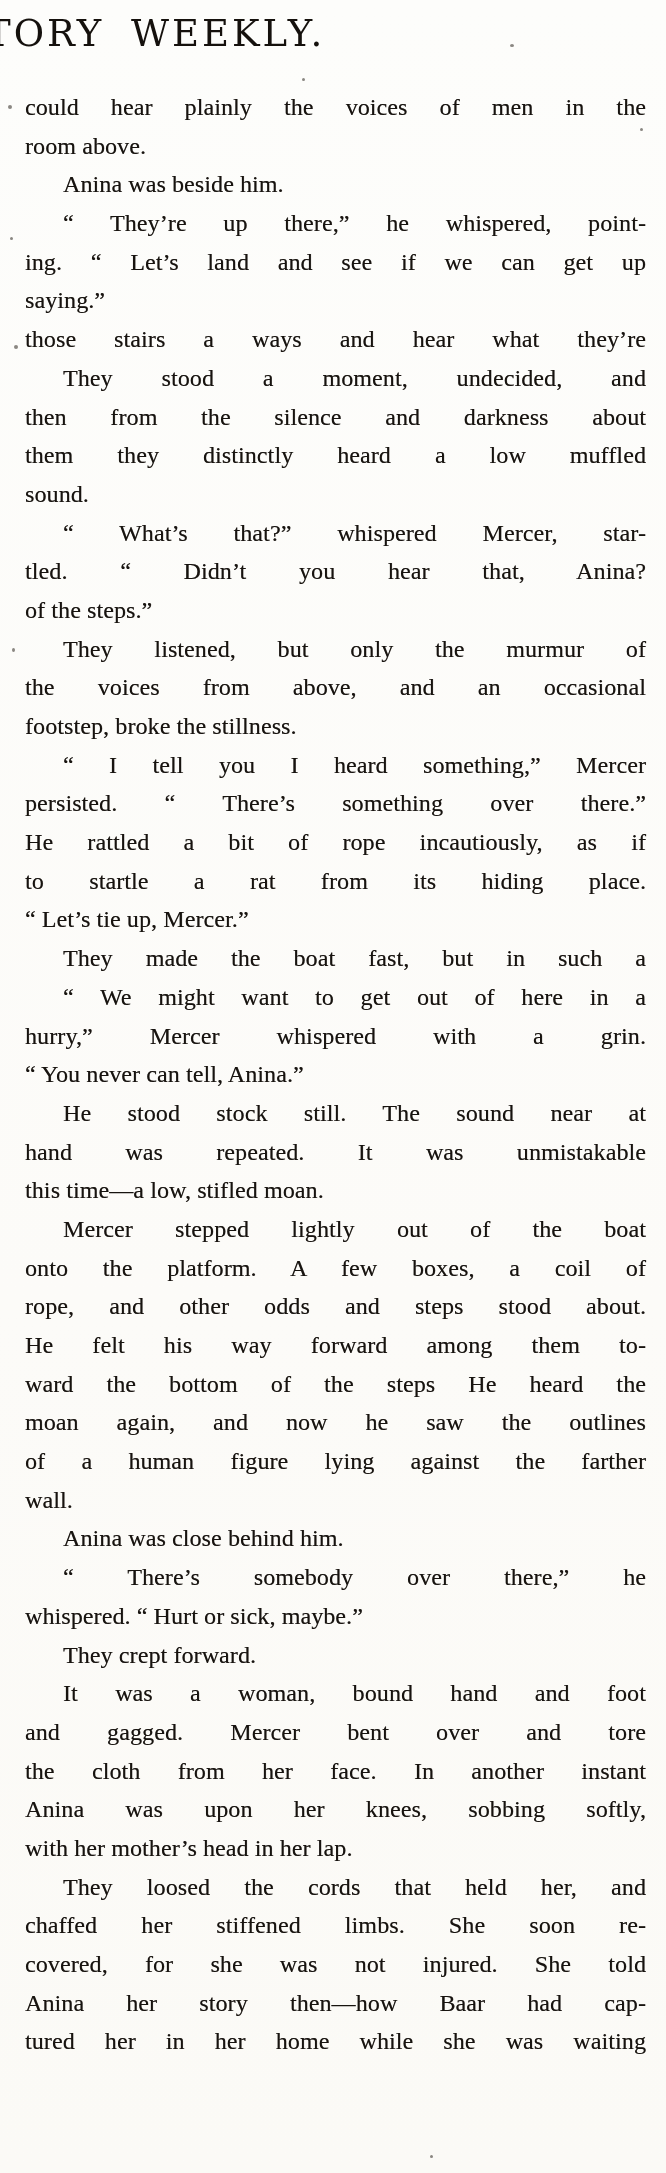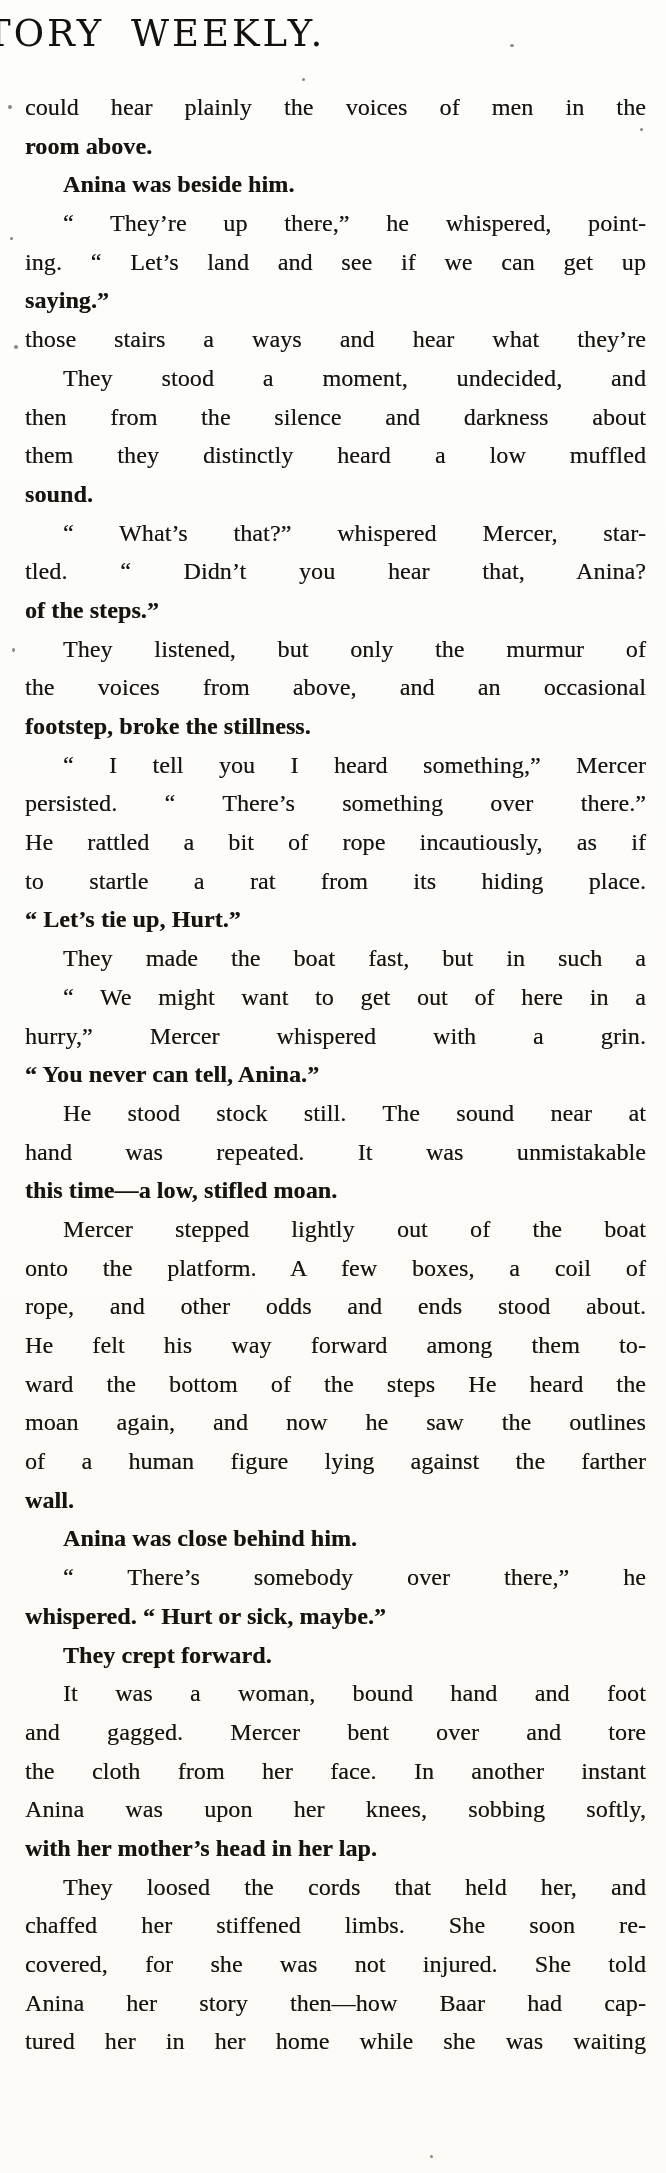--- a/index.html
+++ b/index.html
@@ -39,21 +39,20 @@
     line-height: 38.7px;
     height: 38.7px;
     text-align: justify;
     text-align-last: justify;
     letter-spacing: 0.1px;
     text-shadow: 0.25px 0.25px 0 rgba(23,19,15,0.55);
   }
   .line.l {
     text-align: right;
     text-align-last: left;
-    font-weight: bold;
   }
   .line.i { padding-left: 38px; }
   .speckle {
     position: absolute;
     background: #2c261f;
     border-radius: 50%;
     opacity: 0.55;
   }
 </style>
 </head>
@@ -87,31 +86,31 @@
     <div class="line i j">“ What’s that?” whispered Mercer, star-</div>
     <div class="line j">tled. “ Didn’t you hear that, Anina?</div>
     <div class="line l">of the steps.”</div>
     <div class="line i j">They listened, but only the murmur of</div>
     <div class="line j">the voices from above, and an occasional</div>
     <div class="line l">footstep, broke the stillness.</div>
     <div class="line i j">“ I tell you I heard something,” Mercer</div>
     <div class="line j">persisted. “ There’s something over there.”</div>
     <div class="line j">He rattled a bit of rope incautiously, as if</div>
     <div class="line j">to startle a rat from its hiding place.</div>
-    <div class="line l">“ Let’s tie up, Hurt.”</div>
+    <div class="line l">“ Let’s tie up, Mercer.”</div>
     <div class="line i j">They made the boat fast, but in such a</div>
     <div class="line i j">“ We might want to get out of here in a</div>
     <div class="line j">hurry,” Mercer whispered with a grin.</div>
     <div class="line l">“ You never can tell, Anina.”</div>
     <div class="line i j">He stood stock still. The sound near at</div>
     <div class="line j">hand was repeated. It was unmistakable</div>
     <div class="line l">this time—a low, stifled moan.</div>
     <div class="line i j">Mercer stepped lightly out of the boat</div>
     <div class="line j">onto the platform. A few boxes, a coil of</div>
-    <div class="line j">rope, and other odds and ends stood about.</div>
+    <div class="line j">rope, and other odds and steps stood about.</div>
     <div class="line j">He felt his way forward among them to-</div>
     <div class="line j">ward the bottom of the steps He heard the</div>
     <div class="line j">moan again, and now he saw the outlines</div>
     <div class="line j">of a human figure lying against the farther</div>
     <div class="line l">wall.</div>
     <div class="line i l">Anina was close behind him.</div>
     <div class="line i j">“ There’s somebody over there,” he</div>
     <div class="line l">whispered. “ Hurt or sick, maybe.”</div>
     <div class="line i l">They crept forward.</div>
     <div class="line i j">It was a woman, bound hand and foot</div>

